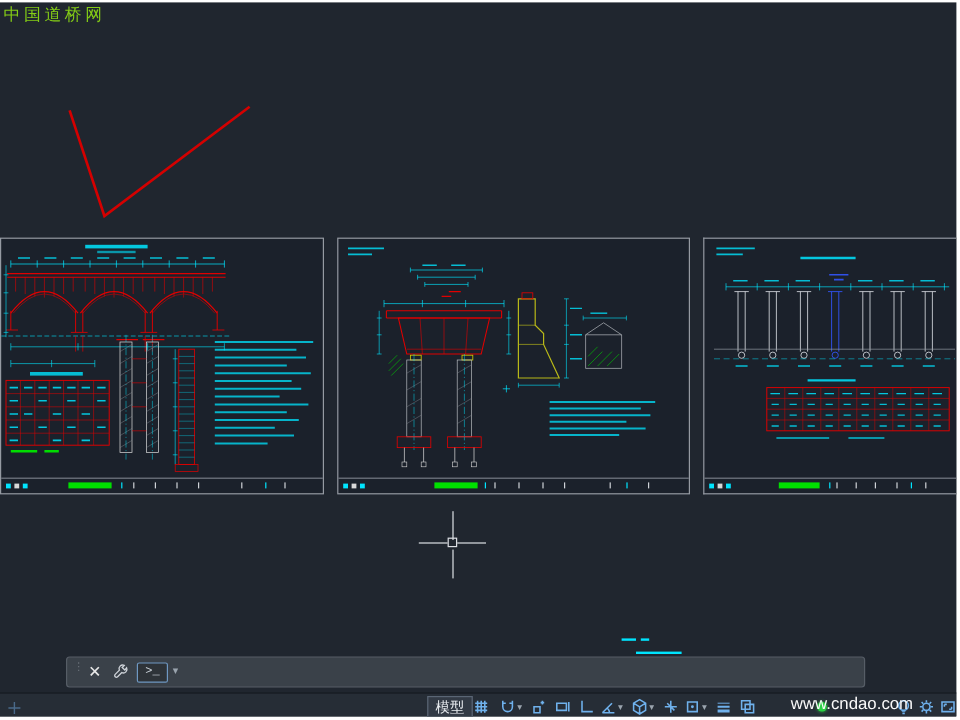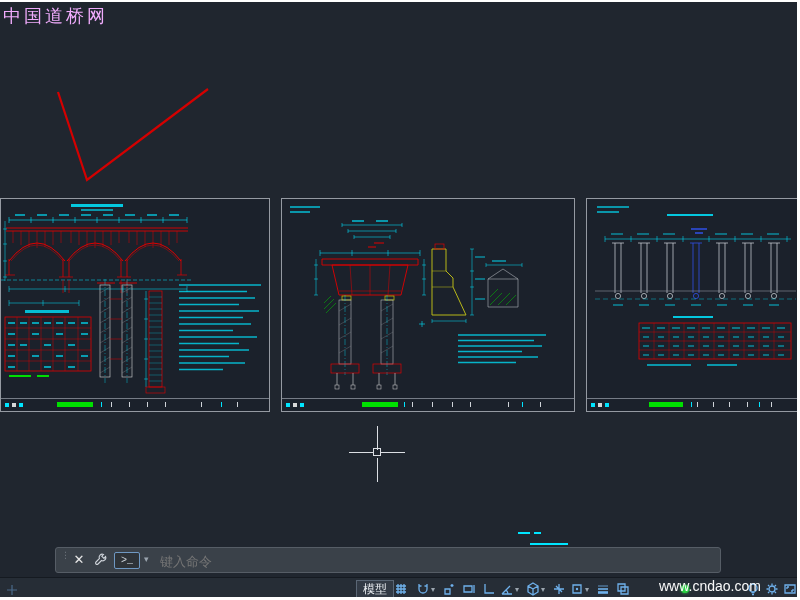--- a/index.html
+++ b/index.html
@@ -1,19 +1,19 @@
 <!DOCTYPE html>
 <html><head>
 <meta charset="utf-8">
 <style>
   html,body{margin:0;padding:0;width:800px;height:600px;background:#ffffff;overflow:hidden;
     font-family:"Liberation Sans","DejaVu Sans",sans-serif;}
   .app{position:absolute;left:0;top:2px;width:797px;height:595px;background:#20262f;overflow:hidden;}
   
-  .wm-tl{position:absolute;left:3px;top:2px;color:#f0abfc;font-size:18px;letter-spacing:3px;}
+  .wm-tl{position:absolute;left:3px;top:2px;color:#84cc16;font-size:14px;letter-spacing:3px;}
   .wm-br{position:absolute;left:659px;top:576px;color:#fafafa;font-size:14px;z-index:30;}
   
   .redv{position:absolute;left:40px;top:78px;}
   
   .sheet{position:absolute;top:196px;height:214px;background:#1b212b;border:1px solid #959aa2;box-sizing:border-box;}
   .sheet svg{display:block;}
   .sheet-footer{position:absolute;left:0;right:0;bottom:0;height:12px;border-top:1px solid #767c86;}
   .fsq{position:absolute;top:4px;width:4px;height:4px;}
   .gbar{position:absolute;top:3px;width:36px;height:5px;background:#00e000;}
   .ft{position:absolute;top:3px;width:1px;height:5px;background:#cfd3d8;}
@@ -232,21 +232,20 @@
   <div class="cmdbar">
     <div class="cmd-grip">⋮</div>
     <button class="cmd-close">✕</button>
     <button class="cmd-wrench">
       <svg width="14" height="14" viewBox="0 0 14 14">
           <path d="M11.5,3.5 a3,3 0 0 1 -4,4 L4,11 a1.4,1.4 0 0 1 -2,-2 L5.5,5.5 a3,3 0 0 1 4,-4 L7.8,3.2 L10,5.4 Z" fill="none" stroke="#cfd4da" stroke-width="1.1"></path>
         </svg>
     </button>
     <button class="cmd-prompt">&gt;_</button>
     <button class="cmd-caret">▾</button>
-    <input class="cmd-input" placeholder="键入命令" style="">
   </div>
 
   <div class="statusbar">
     <svg class="sb-corner" width="14" height="14" viewBox="0 0 14 14">
         <path d="M7,2 v10 M2,7 h10" stroke="#4a6a8a" stroke-width="1.2"></path>
       </svg>
 
     <button class="sb-model">模型</button>
 
     <button class="sb-btn" style="left:392px">

